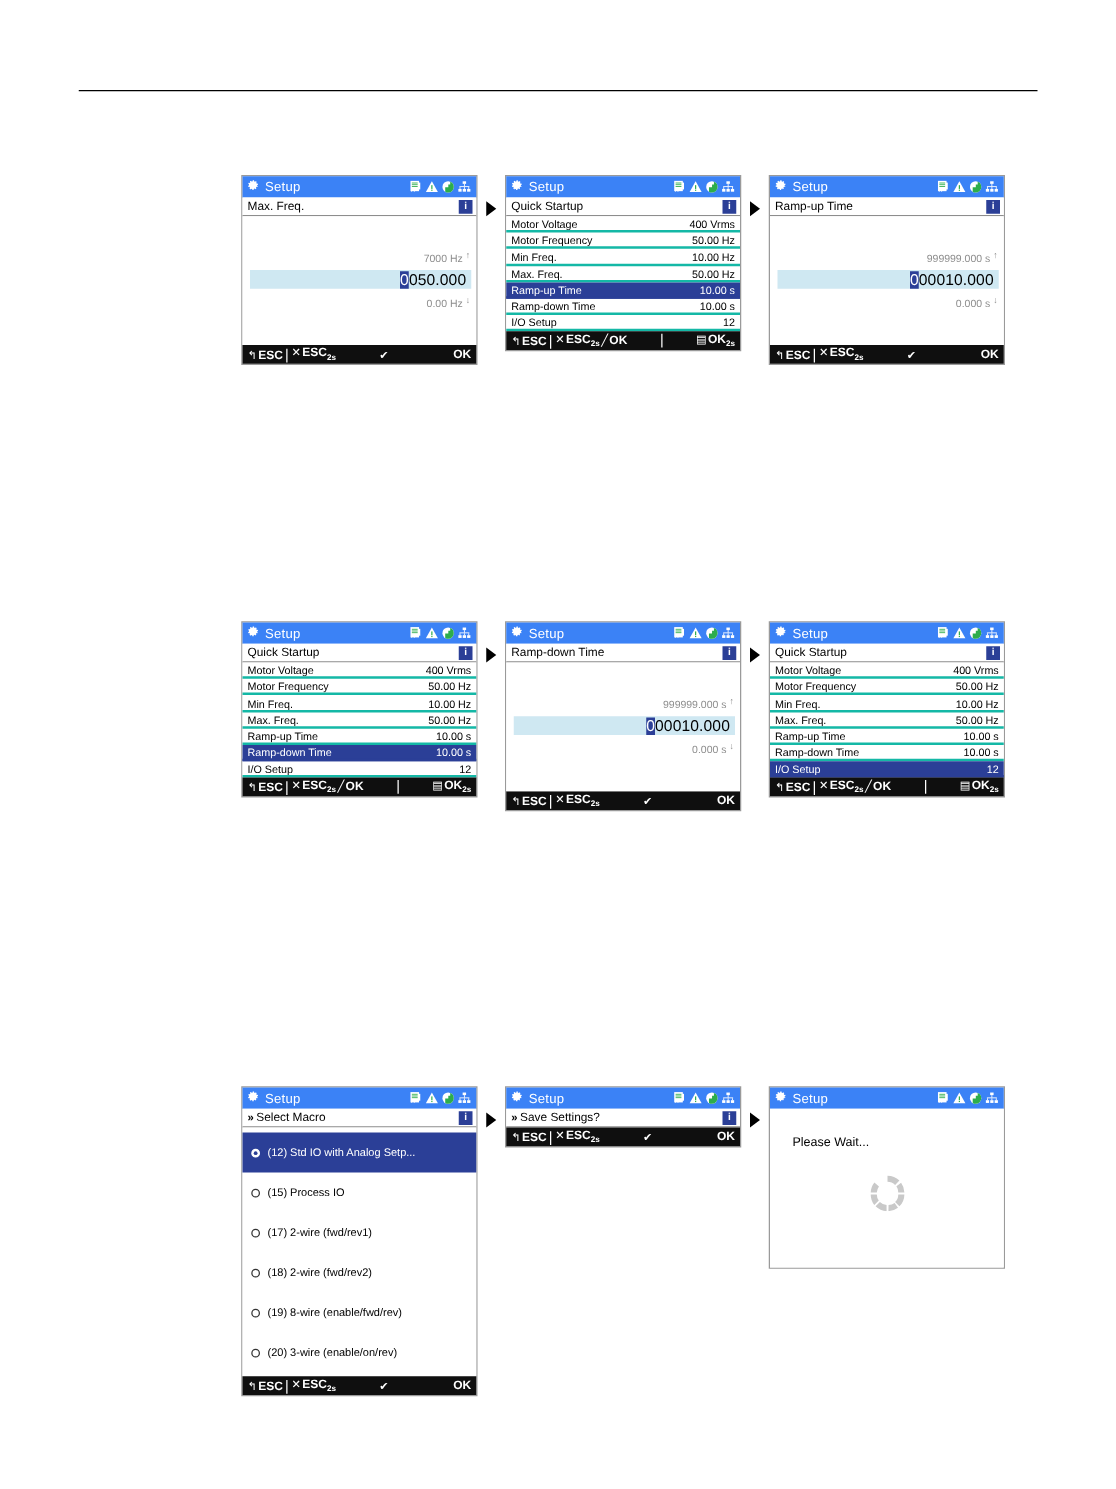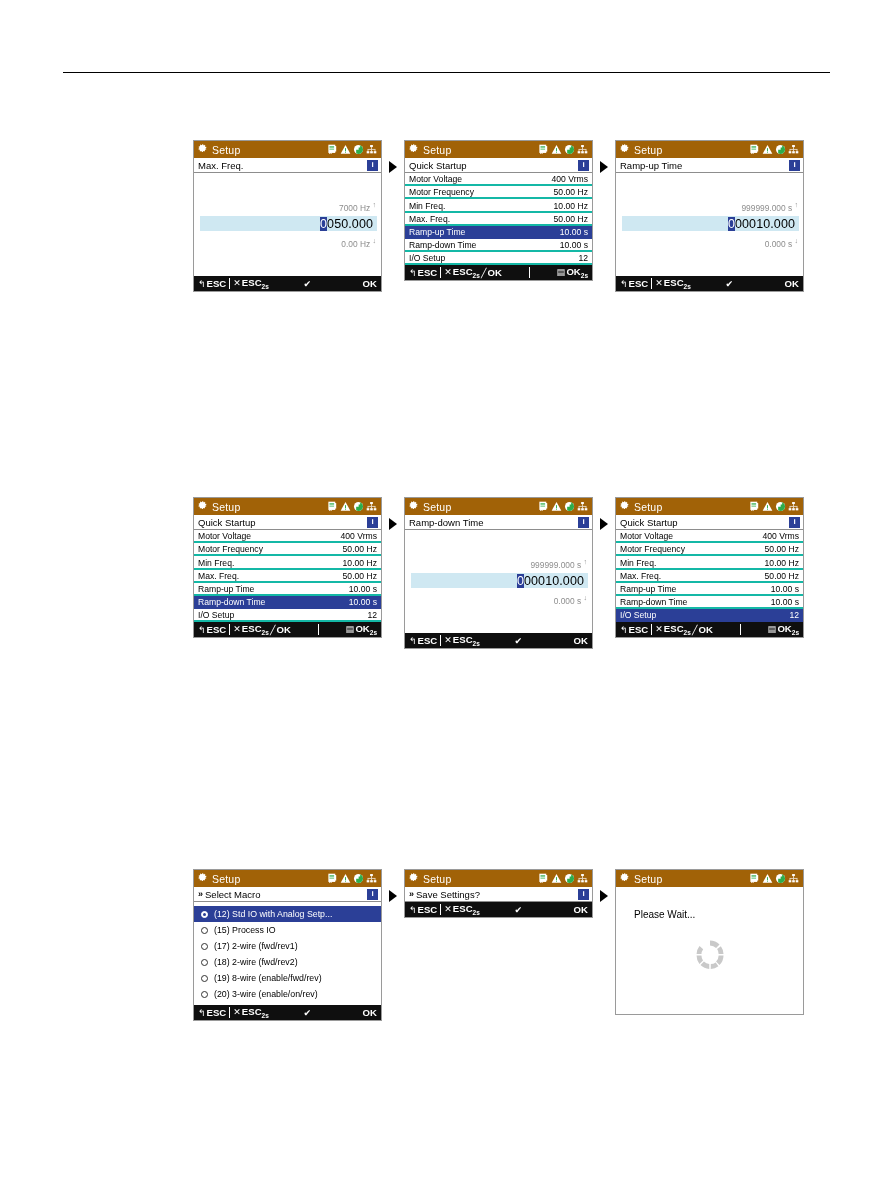--- a/index.html
+++ b/index.html
@@ -62,21 +62,21 @@
     box-sizing: border-box;
     background: #ffffff;
     border: 1px solid #9a9a9a;
     font-size: 9px;
     color: #000;
     position: relative;
   }
 
   .hdr {
     height: 17px;
-    background: #a16207;
+    background: #3b82f6;
     display: flex;
     align-items: center;
     padding: 0 4px 0 3px;
     box-sizing: border-box;
   }
   .hdr-title {
     color: #ffffff;
     font-size: 10.5px;
     margin-left: 4px;
     flex: 1;
@@ -163,37 +163,37 @@
     height: 15px;
     background: #0f0f0f;
     color: #fff;
     display: flex;
     align-items: center;
     padding: 0 4px;
     box-sizing: border-box;
     font-size: 9.6px;
     font-weight: bold;
   }
-  .ftr .left { display: flex; align-items: center; gap: 0; }
+  .ftr .left { display: flex; align-items: flex-end; gap: 0; }
   .ftr .right { margin-left: auto; display: flex; align-items: center; gap: 24px; }
   .ftr .sep {
     display: inline-block;
     width: 1px; height: 11px;
     background: #fff;
     margin: 0 3px;
   }
   .ftr .sub { font-size: 6.5px; vertical-align: sub; }
   .ftr .gl { font-weight: normal; font-size: 9px; margin-right: 1px; }
 
   
   .rrow {
     height: 16px;
     display: flex;
     align-items: center;
-    padding: 0 4px;
+    padding: 16px 4px;
     box-sizing: border-box;
     font-size: 8.8px;
     white-space: nowrap;
   }
   .rrow.sel { background: #2b3f97; color: #fff; }
   .radio {
     width: 7px; height: 7px;
     border: 1.2px solid #333;
     border-radius: 50%;
     margin: 0 6px 0 3px;

